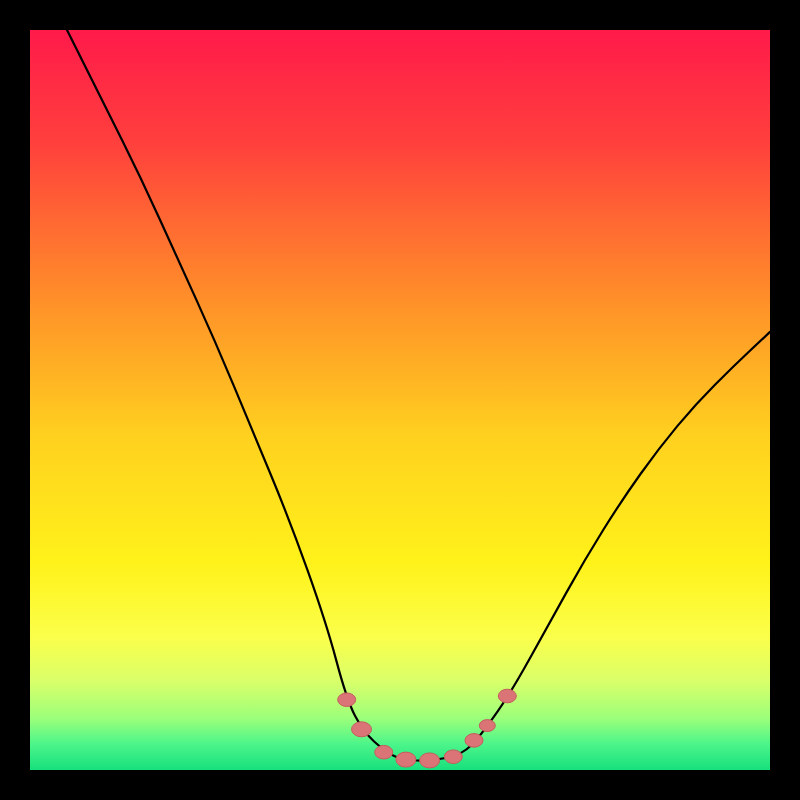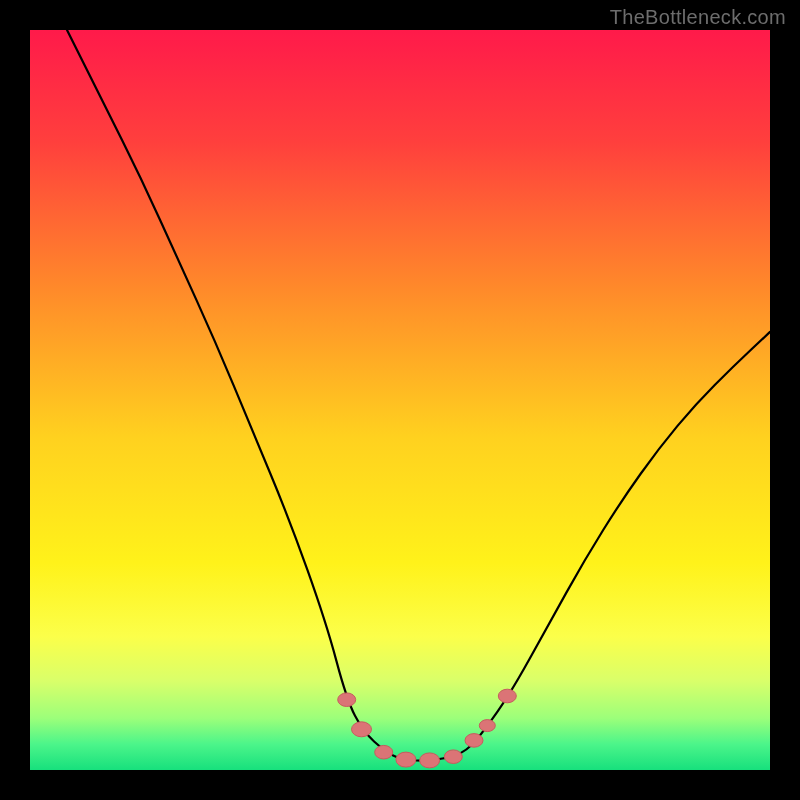--- a/index.html
+++ b/index.html
@@ -55,21 +55,20 @@
   .marker {
     fill: #db7476;
     stroke: #c65c5e;
     stroke-width: 1;
   }
 </style>
 </head>
 <body>
 
 <div class="frame">
-  <div class="watermark">TheBottleneck.com</div>
 
   <div class="plot-area">
     <div class="gradient-bg" id="gradient-bg" style="background: linear-gradient(rgb(255, 26, 74) 0%, rgb(255, 63, 61) 15%, rgb(255, 138, 42) 35%, rgb(255, 209, 31) 55%, rgb(255, 242, 26) 72%, rgb(251, 255, 74) 82%, rgb(217, 255, 106) 88%, rgb(156, 255, 122) 93%, rgb(76, 245, 138) 96.5%, rgb(23, 224, 125) 100%);"></div>
     <svg class="curve-svg" viewBox="0 0 740 740" preserveAspectRatio="none">
       <path id="curve-path" class="curve-path" d="M 37.0 0.0 Q 37.0 0.0 55.5 37.0 Q 74.0 74.0 92.5 111.0 Q 111.0 148.0 129.5 188.7 Q 148.0 229.4 166.5 270.1 Q 185.0 310.8 203.5 355.2 Q 222.0 399.6 240.5 444.0 Q 259.0 488.4 277.5 540.2 Q 296.0 592.0 306.4 630.9 Q 316.7 669.7 324.9 685.6 Q 333.0 701.5 344.1 711.5 Q 355.2 721.5 362.6 725.2 Q 370.0 728.9 381.1 730.0 Q 392.2 731.1 403.3 730.0 Q 414.4 728.9 425.5 725.2 Q 436.6 721.5 445.8 710.4 Q 455.1 699.3 468.0 680.8 Q 481.0 662.3 499.5 629.0 Q 518.0 595.7 536.5 562.4 Q 555.0 529.1 573.5 499.5 Q 592.0 469.9 610.5 444.0 Q 629.0 418.1 647.5 395.9 Q 666.0 373.7 684.5 355.2 Q 703.0 336.7 721.5 319.3 T 740.0 301.9" stroke="#000000"></path>
       <g id="markers-group">
           <ellipse cx="316.7" cy="669.7" rx="9.0" ry="6.8" class="marker" fill="#db7476" stroke="#c65c5e"></ellipse>
           <ellipse cx="331.5" cy="699.3" rx="10.0" ry="7.5" class="marker" fill="#db7476" stroke="#c65c5e"></ellipse>
           <ellipse cx="353.7" cy="722.2" rx="9.0" ry="6.8" class="marker" fill="#db7476" stroke="#c65c5e"></ellipse>
           <ellipse cx="375.9" cy="729.6" rx="10.0" ry="7.5" class="marker" fill="#db7476" stroke="#c65c5e"></ellipse>

